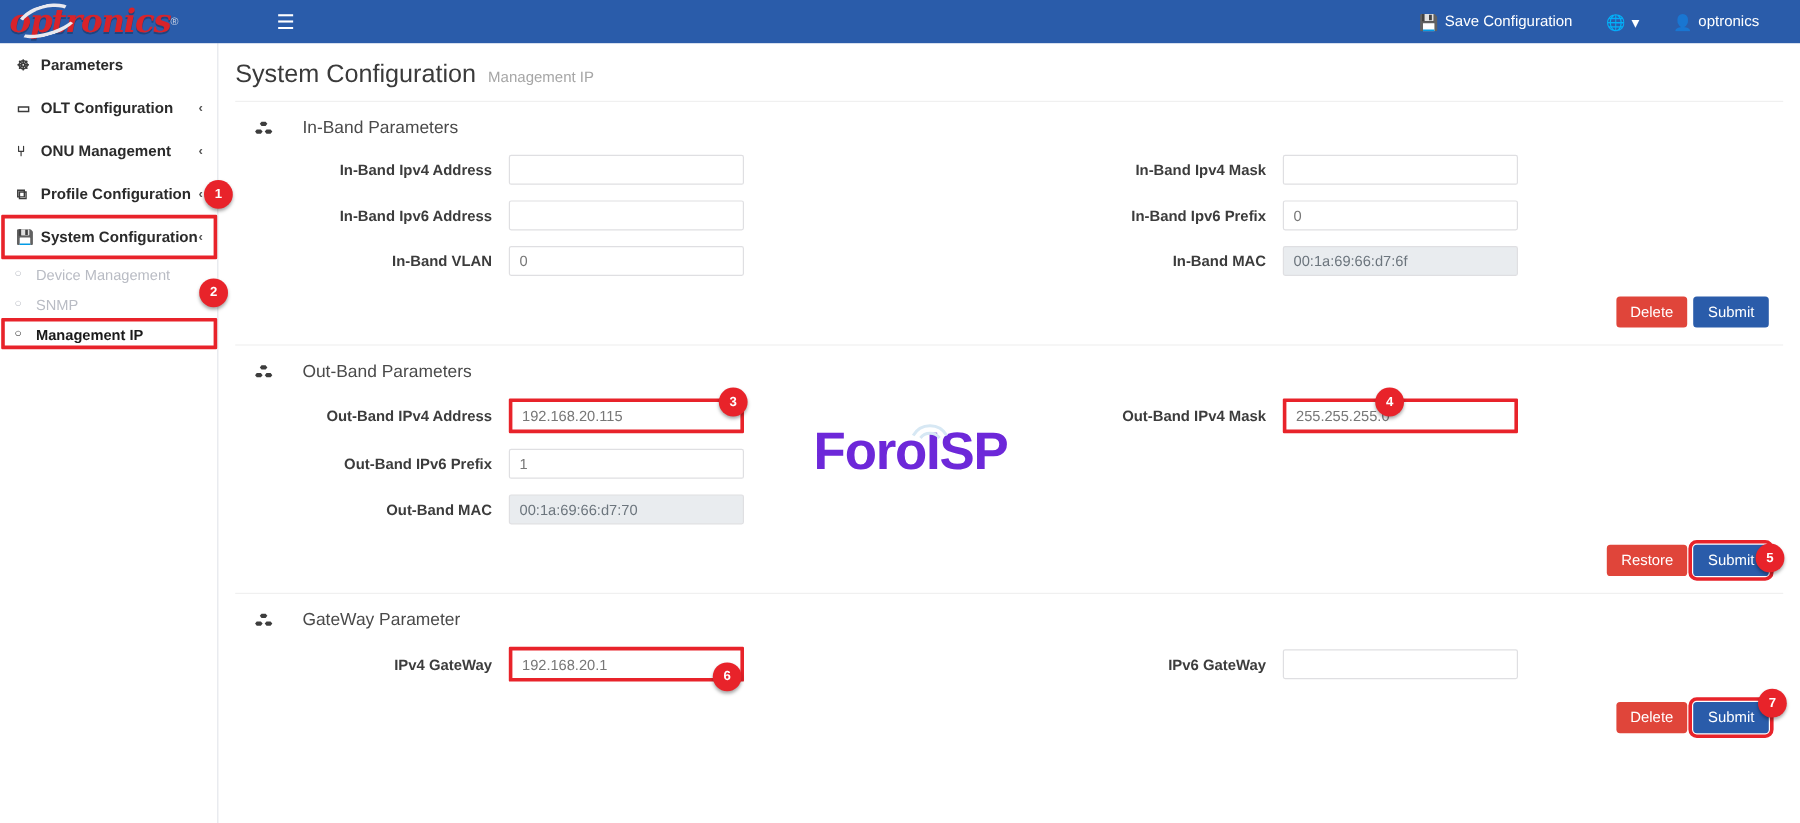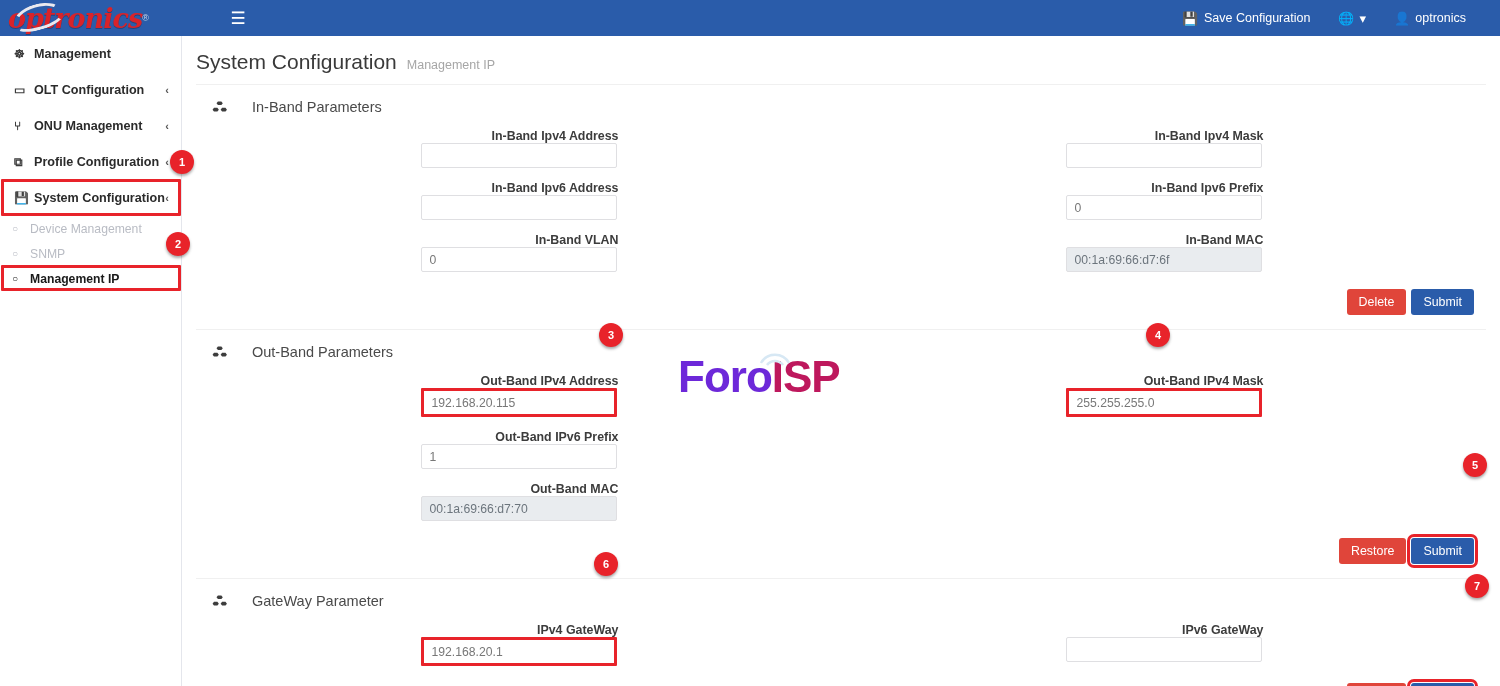--- a/index.html
+++ b/index.html
@@ -117,21 +117,21 @@
   .card-title {
     display: flex; align-items: center; gap: 22px;
     font-size: 14.5px; color: #4a4a4a;
     padding-left: 16px; margin-bottom: 14px;
   }
   .card-title .cubes { width: 18px; height: 15px; flex: 0 0 18px; }
 
   .row { display: flex; }
   .fgroup {
     display: flex; align-items: center;
-    width: 50%; margin-bottom: 13px; flex-direction: column;
+    width: 50%; margin-bottom: 13px;
   }
   .fgroup .lbl {
     width: 228px; text-align: right; padding-right: 14px;
     font-size: 12.4px; font-weight: bold; color: #3c3c3c;
   }
   .fgroup .fld {
     position: relative;
     width: 196px; height: 25px;
     border: 1px solid #dfdfe2; border-radius: 2px;
     background: #ffffff;
@@ -171,21 +171,21 @@
   }
 
   
   #watermark {
     position: absolute; left: 496px; top: 316px;
     font-size: 44px; font-weight: bold; letter-spacing: -1px;
     pointer-events: none; z-index: 5;
     font-family: "Liberation Sans", sans-serif;
   }
   #watermark .a { color: #6d28d9; }
-  #watermark .b { color: #be185d; }
+  #watermark .b { color: #6d28d9; }
   #wm-arc {
     position: absolute; left: 576px; top: 310px;
     width: 34px; height: 20px; z-index: 5; pointer-events: none;
   }
 </style>
 </head>
 <body>
 
 <div id="topbar">
   <div id="brand">
@@ -207,21 +207,21 @@
       <span class="glyph">👤</span>
       <span>optronics</span>
     </div>
   </div>
 </div>
 
 <div id="sidebar">
   <div id="nav-items">
       <div class="nav-item">
         <span class="ic">☸</span>
-        <span class="label">Management</span>
+        <span class="label">Parameters</span>
         <span class="caret"></span>
       </div>
       <div class="nav-item">
         <span class="ic">▭</span>
         <span class="label">OLT Configuration</span>
         <span class="caret">‹</span>
       </div>
       <div class="nav-item">
         <span class="ic">⑂</span>
         <span class="label">ONU Management</span>

